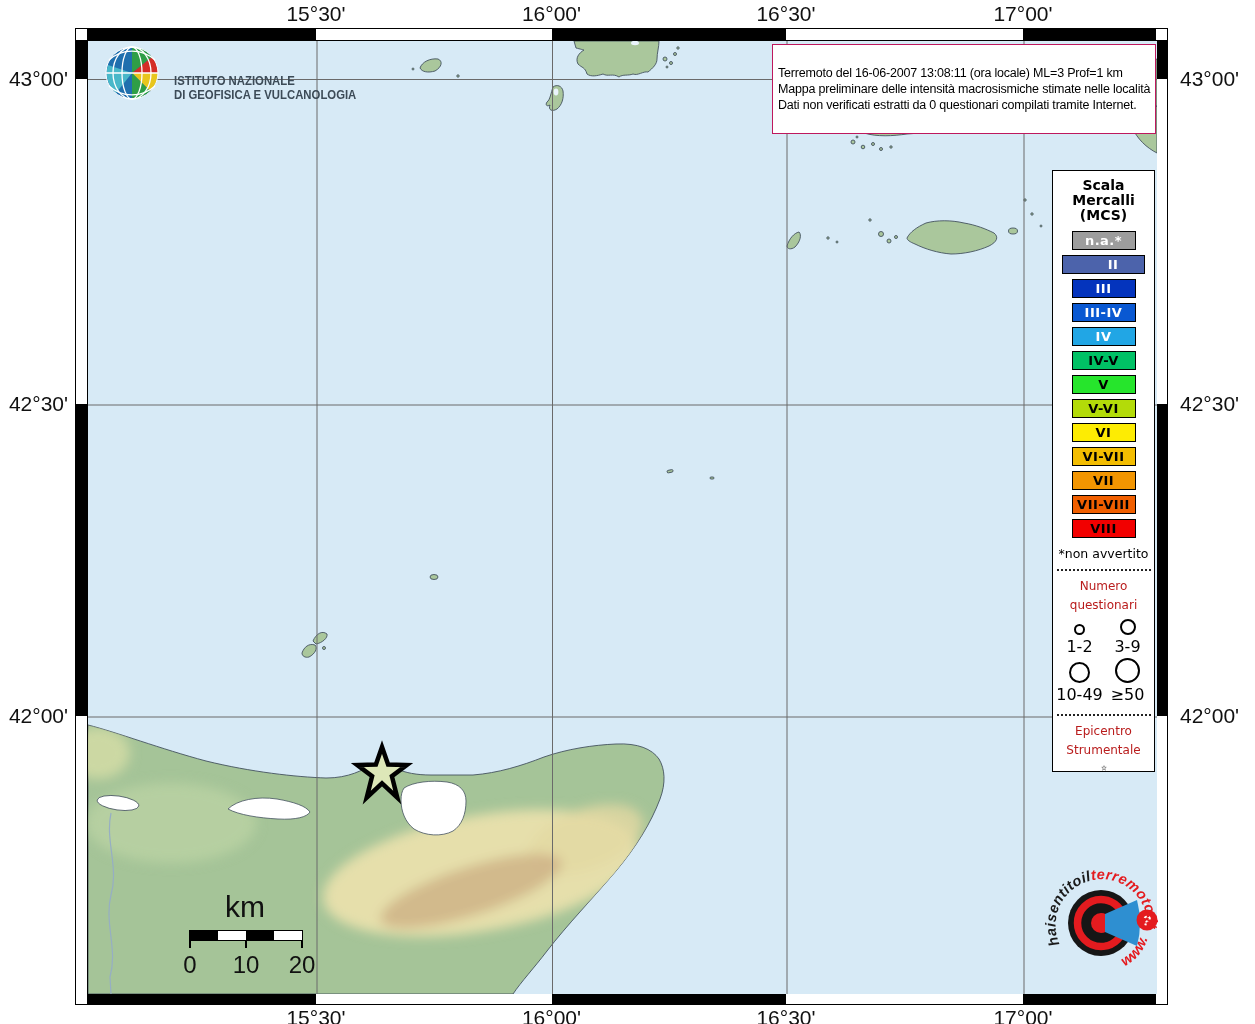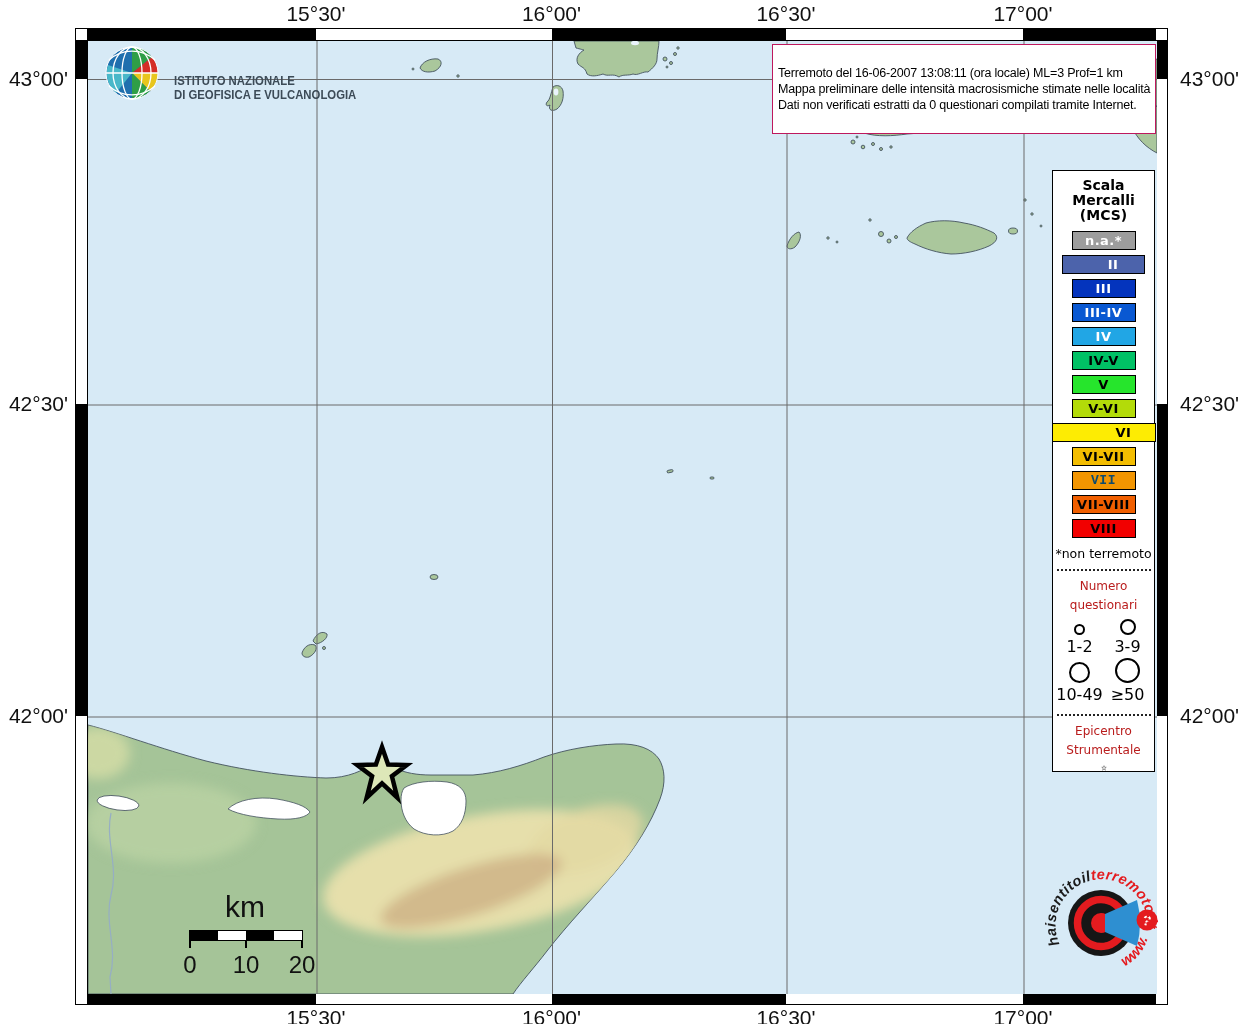--- a/index.html
+++ b/index.html
@@ -243,27 +243,27 @@
     <div class="lg-title">(MCS)</div>
     <div id="mercalli-list">
         <div class="mbox" style="background: rgb(157, 157, 157); color: rgb(255, 255, 255);">n.a.*</div>
         <div class="mbox" style="background: rgb(76, 99, 171); color: rgb(255, 255, 255); padding-left: 19px;">II</div>
         <div class="mbox" style="background: rgb(4, 52, 189); color: rgb(255, 255, 255);">III</div>
         <div class="mbox" style="background: rgb(9, 88, 210); color: rgb(255, 255, 255);">III-IV</div>
         <div class="mbox" style="background: rgb(33, 166, 229); color: rgb(255, 255, 255);">IV</div>
         <div class="mbox" style="background: rgb(0, 193, 101); color: rgb(0, 0, 0); text-align: center;">IV-V</div>
         <div class="mbox" style="background: rgb(38, 229, 44); color: rgb(0, 0, 0);">V</div>
         <div class="mbox" style="background: rgb(179, 219, 9); color: rgb(0, 0, 0);">V-VI</div>
-        <div class="mbox" style="background: rgb(253, 236, 3); color: rgb(0, 0, 0); padding-left: 40px;">VI</div>
+        <div class="mbox" style="background: rgb(253, 236, 3); color: rgb(0, 0, 0);">VI</div>
         <div class="mbox" style="background: rgb(243, 189, 1); color: rgb(0, 0, 0);">VI-VII</div>
-        <div class="mbox" style="background: rgb(242, 149, 1); color: #0c4a6e; font-family: Liberation Mono, monospace;">VII</div>
+        <div class="mbox" style="background: rgb(242, 149, 1); color: #000000;">VII</div>
         <div class="mbox" style="background: rgb(240, 95, 0); color: rgb(0, 0, 0);">VII-VIII</div>
         <div class="mbox" style="background: rgb(242, 0, 0); color: rgb(0, 0, 0);">VIII</div>
       </div>
-    <div class="lg-footnote">*non terremoto</div>
+    <div class="lg-footnote">*non avvertito</div>
     <div class="lg-dashes"></div>
     <div class="lg-sub">Numero</div>
     <div class="lg-sub">questionari</div>
     <div id="circle-grid">
         <div class="circ-cell">
           <span class="circ" style="width: 7px; height: 7px;"></span>
           <span class="circ-label">1-2</span>
         </div>
         <div class="circ-cell">
           <span class="circ" style="width: 12px; height: 12px;"></span>

